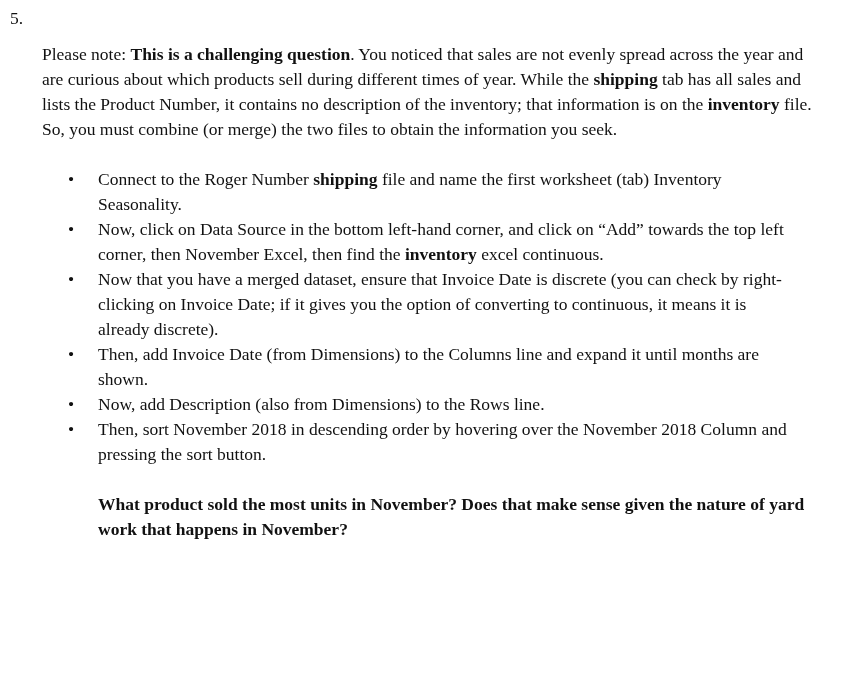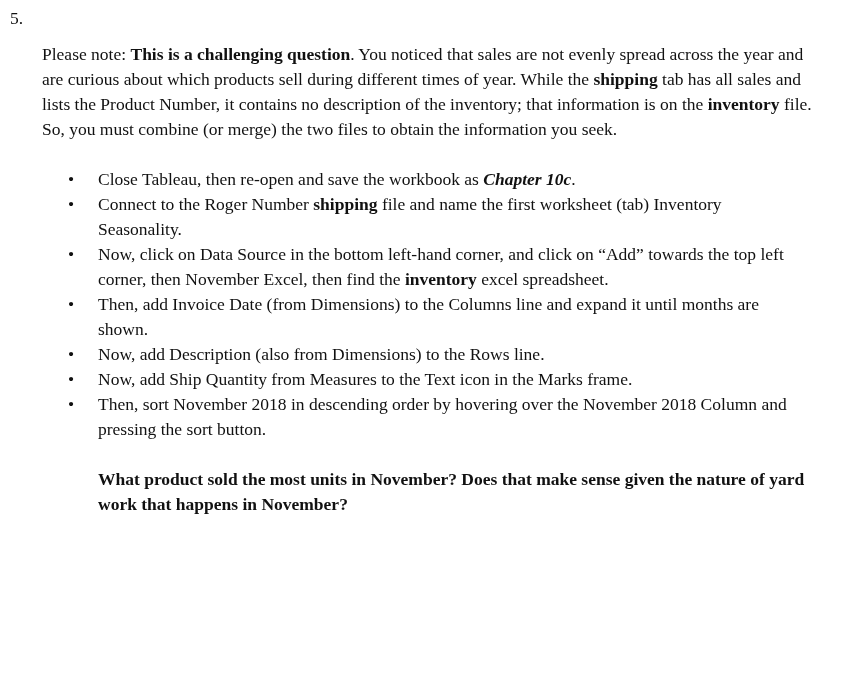--- a/index.html
+++ b/index.html
@@ -70,23 +70,22 @@
 </head>
 <body>
 
 <div class="doc">
   <div class="numbered-item">
     <div class="item-number">5.</div>
     <div class="item-body"><span>Please note: </span><span class="b">This is a challenging question</span><span>. You noticed that sales are not evenly spread across the year and are curious about which products sell during different times of year. While the </span><span class="b">shipping</span><span> tab has all sales and lists the Product Number, it contains no description of the inventory; that information is on the </span><span class="b">inventory</span><span> file. So, you must combine (or merge) the two files to obtain the information you seek.</span></div>
   </div>
 
   <ul class="bullets">
-      <li><span>Close Tableau, then re-open and save the workbook as </span><span class="b i">Chapter 10c</span><span>.</span></li>
       <li><span>Connect to the Roger Number </span><span class="b">shipping</span><span> file and name the first worksheet (tab) Inventory Seasonality.</span></li>
-      <li><span>Now, click on Data Source in the bottom left-hand corner, and click on “Add” towards the top left corner, then November Excel, then find the </span><span class="b">inventory</span><span> excel spreadsheet.</span></li>
+      <li><span>Now, click on Data Source in the bottom left-hand corner, and click on “Add” towards the top left corner, then November Excel, then find the </span><span class="b">inventory</span><span> excel continuous.</span></li>
+      <li><span>Now that you have a merged dataset, ensure that Invoice Date is discrete (you can check by right-clicking on Invoice Date; if it gives you the option of converting to continuous, it means it is already discrete).</span></li>
       <li><span>Then, add Invoice Date (from Dimensions) to the Columns line and expand it until months are shown.</span></li>
       <li><span>Now, add Description (also from Dimensions) to the Rows line.</span></li>
-      <li><span>Now, add Ship Quantity from Measures to the Text icon in the Marks frame.</span></li>
       <li><span>Then, sort November 2018 in descending order by hovering over the November 2018 Column and pressing the sort button.</span></li>
     </ul>
 
   <p class="final-question"><span class="b">What product sold the most units in November? Does that make sense given the nature of yard work that happens in November?</span></p>
 </div>
 
 </body></html>

